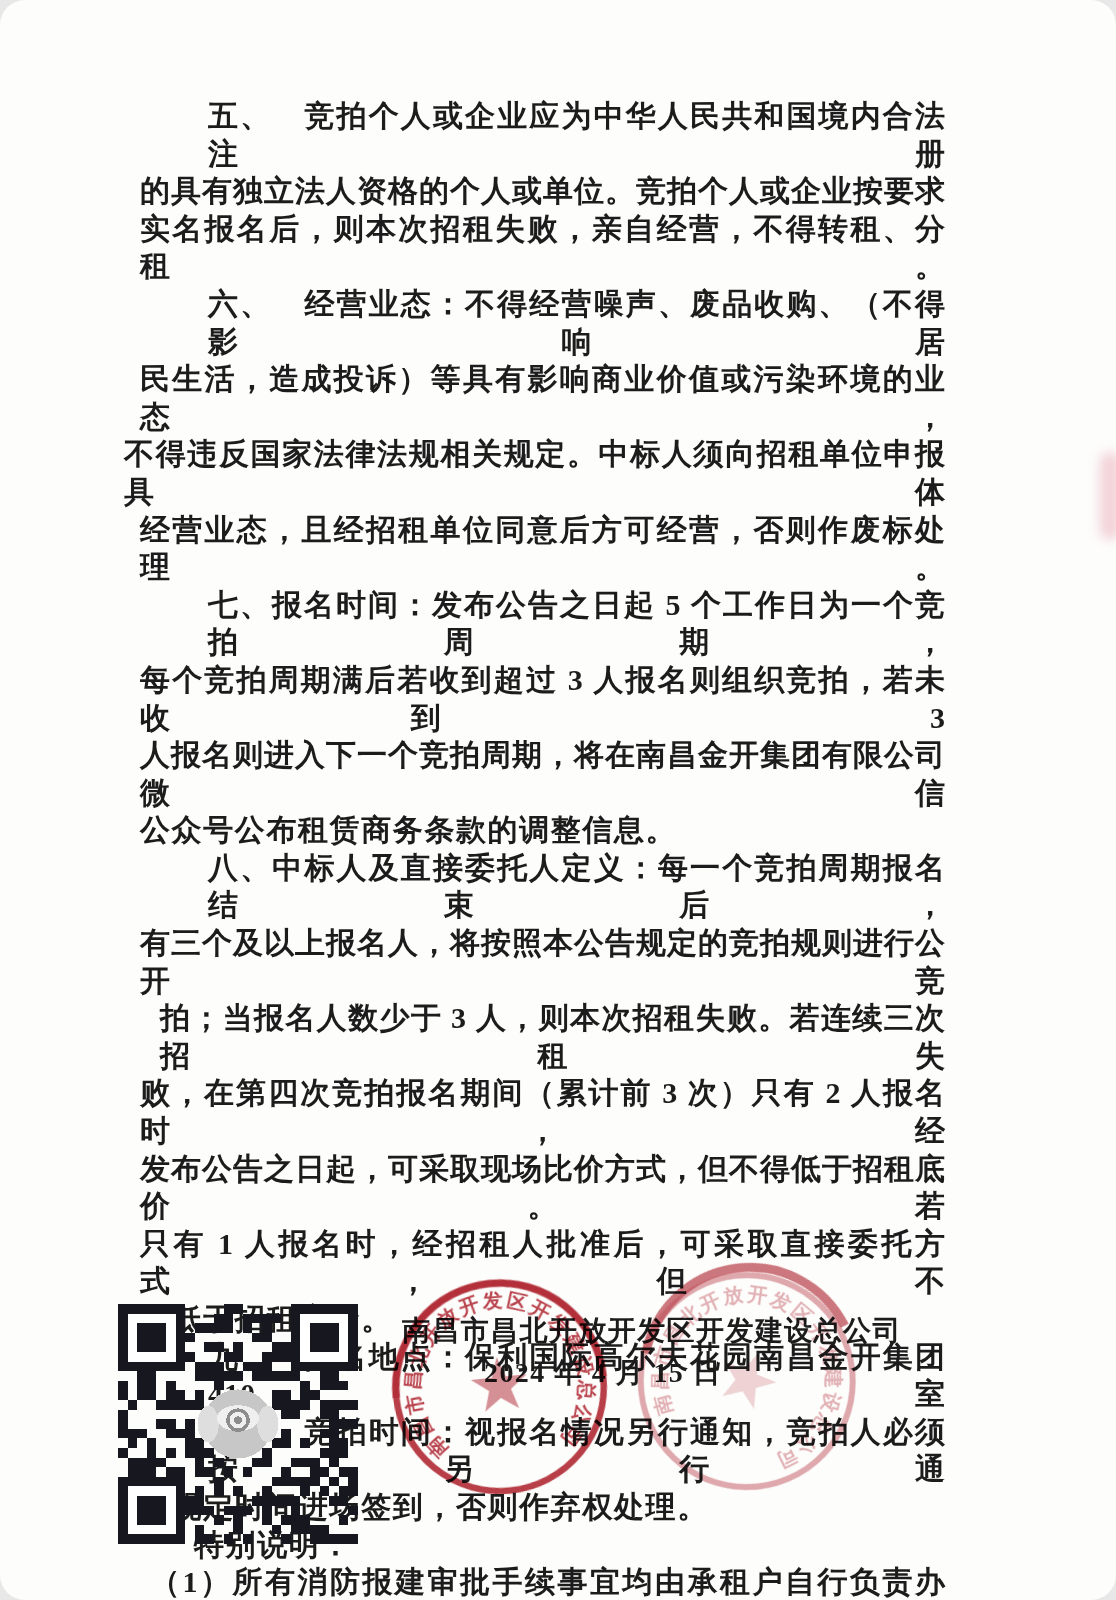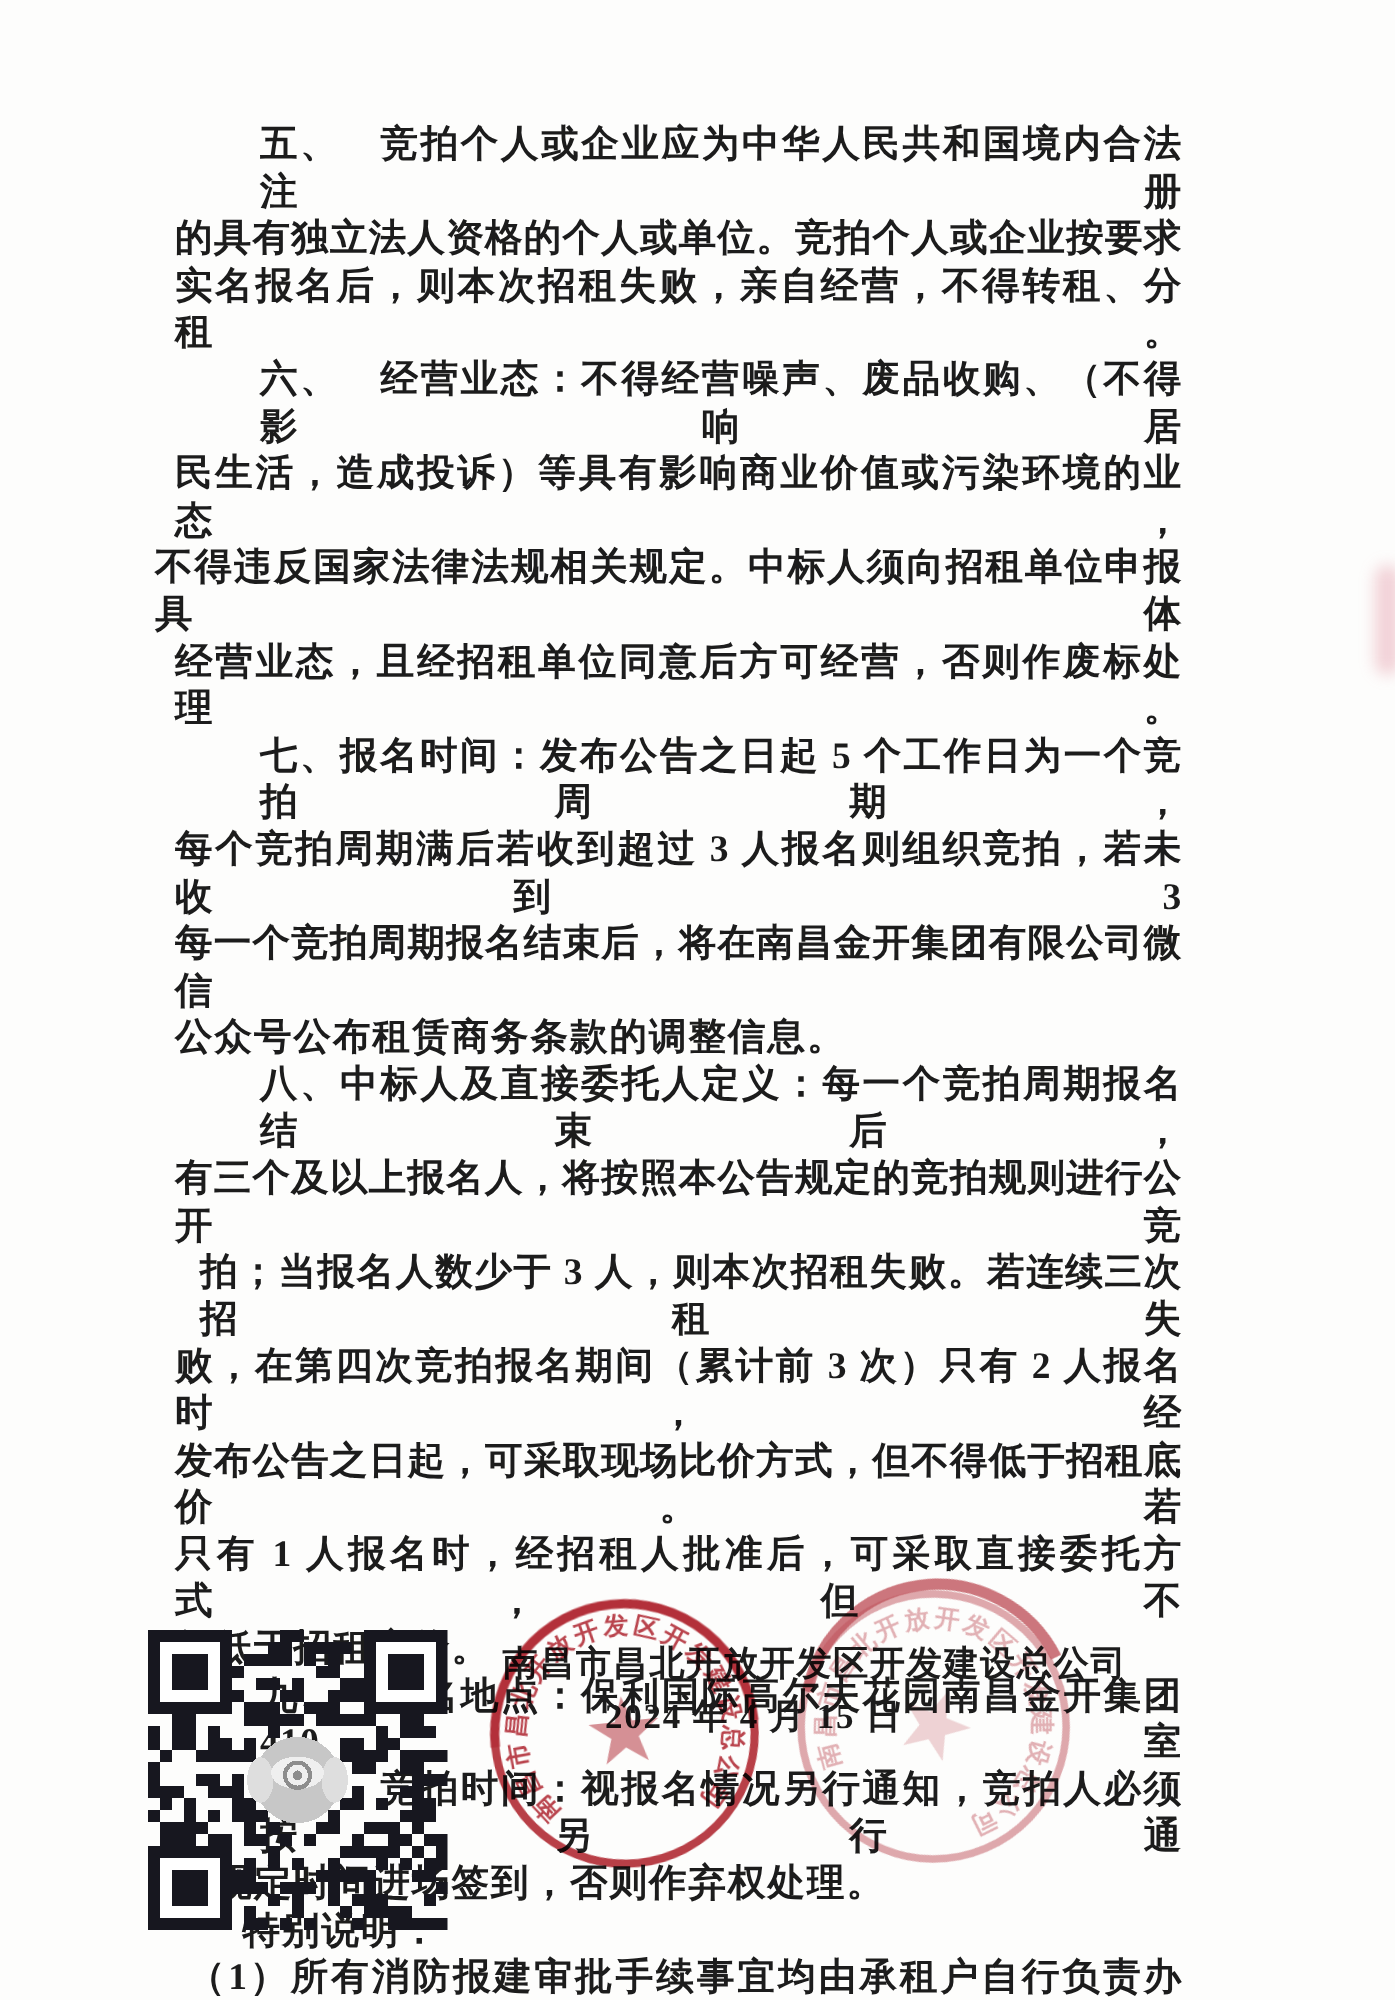--- a/index.html
+++ b/index.html
@@ -7,20 +7,21 @@
     --stamp-red:#b0242f;
     --qr-ink:#17171f;
     --page-bg:#fdfdfc;
   }
   html,body{margin:0;padding:0;}
   body{width:1116px;height:1600px;overflow:hidden;background:#e8e8e8;}
   .page{
     position:relative;width:1116px;height:1600px;background:var(--page-bg);
     font-family:"Liberation Serif","DejaVu Serif",serif;color:var(--text-ink);
     overflow:hidden;
+    border-radius:25px;
   }
   .doc-lines{
     position:absolute;top:97px;left:0;width:1116px;
     padding-left:100px;padding-right:170px;box-sizing:border-box;
     font-size:30px;line-height:37.6px;letter-spacing:1.6px;
     font-weight:600;
   }
   .t-line{white-space:nowrap;}
   .t-line.j{white-space:normal;text-align:justify;text-align-last:justify;letter-spacing:1px;}
   .sig{
@@ -48,21 +49,21 @@
 
   <div class="t-line j" style="margin-left: 108px;">五、　竞拍个人或企业应为中华人民共和国境内合法注册</div>
       <div class="t-line j" style="margin-left: 40px;">的具有独立法人资格的个人或单位。竞拍个人或企业按要求</div>
       <div class="t-line j" style="margin-left: 40px;">实名报名后，则本次招租失败，亲自经营，不得转租、分租。</div>
       <div class="t-line j" style="margin-left: 108px;">六、　经营业态：不得经营噪声、废品收购、（不得影响居</div>
       <div class="t-line j" style="margin-left: 40px;">民生活，造成投诉）等具有影响商业价值或污染环境的业态，</div>
       <div class="t-line j" style="margin-left: 24px;">不得违反国家法律法规相关规定。中标人须向招租单位申报具体</div>
       <div class="t-line j" style="margin-left: 40px;">经营业态，且经招租单位同意后方可经营，否则作废标处理。</div>
       <div class="t-line j" style="margin-left: 108px;">七、报名时间：发布公告之日起 5 个工作日为一个竞拍周期，</div>
       <div class="t-line j" style="margin-left: 40px;">每个竞拍周期满后若收到超过 3 人报名则组织竞拍，若未收到 3</div>
-      <div class="t-line j" style="margin-left: 40px;">每一个竞拍周期报名结束后，将在南昌金开集团有限公司微信</div>
+      <div class="t-line j" style="margin-left: 40px;">人报名则进入下一个竞拍周期，将在南昌金开集团有限公司微信</div>
       <div class="t-line" style="margin-left: 40px;">公众号公布租赁商务条款的调整信息。</div>
       <div class="t-line j" style="margin-left: 108px;">八、中标人及直接委托人定义：每一个竞拍周期报名结束后，</div>
       <div class="t-line j" style="margin-left: 40px;">有三个及以上报名人，将按照本公告规定的竞拍规则进行公开竞</div>
       <div class="t-line j" style="margin-left: 60px;">拍；当报名人数少于 3 人，则本次招租失败。若连续三次招租失</div>
       <div class="t-line j" style="margin-left: 40px;">败，在第四次竞拍报名期间（累计前 3 次）只有 2 人报名时，经</div>
       <div class="t-line j" style="margin-left: 40px;">发布公告之日起，可采取现场比价方式，但不得低于招租底价。若</div>
       <div class="t-line j" style="margin-left: 40px;">只有 1 人报名时，经招租人批准后，可采取直接委托方式，但不</div>
       <div class="t-line" style="margin-left: 40px;">得低于招租底价。</div>
       <div class="t-line j" style="margin-left: 108px;">九、　报名地点：保利国际高尔夫花园南昌金开集团 410 室</div>
       <div class="t-line j" style="margin-left: 108px;">十、　竞拍时间：视报名情况另行通知，竞拍人必须按另行通</div>

